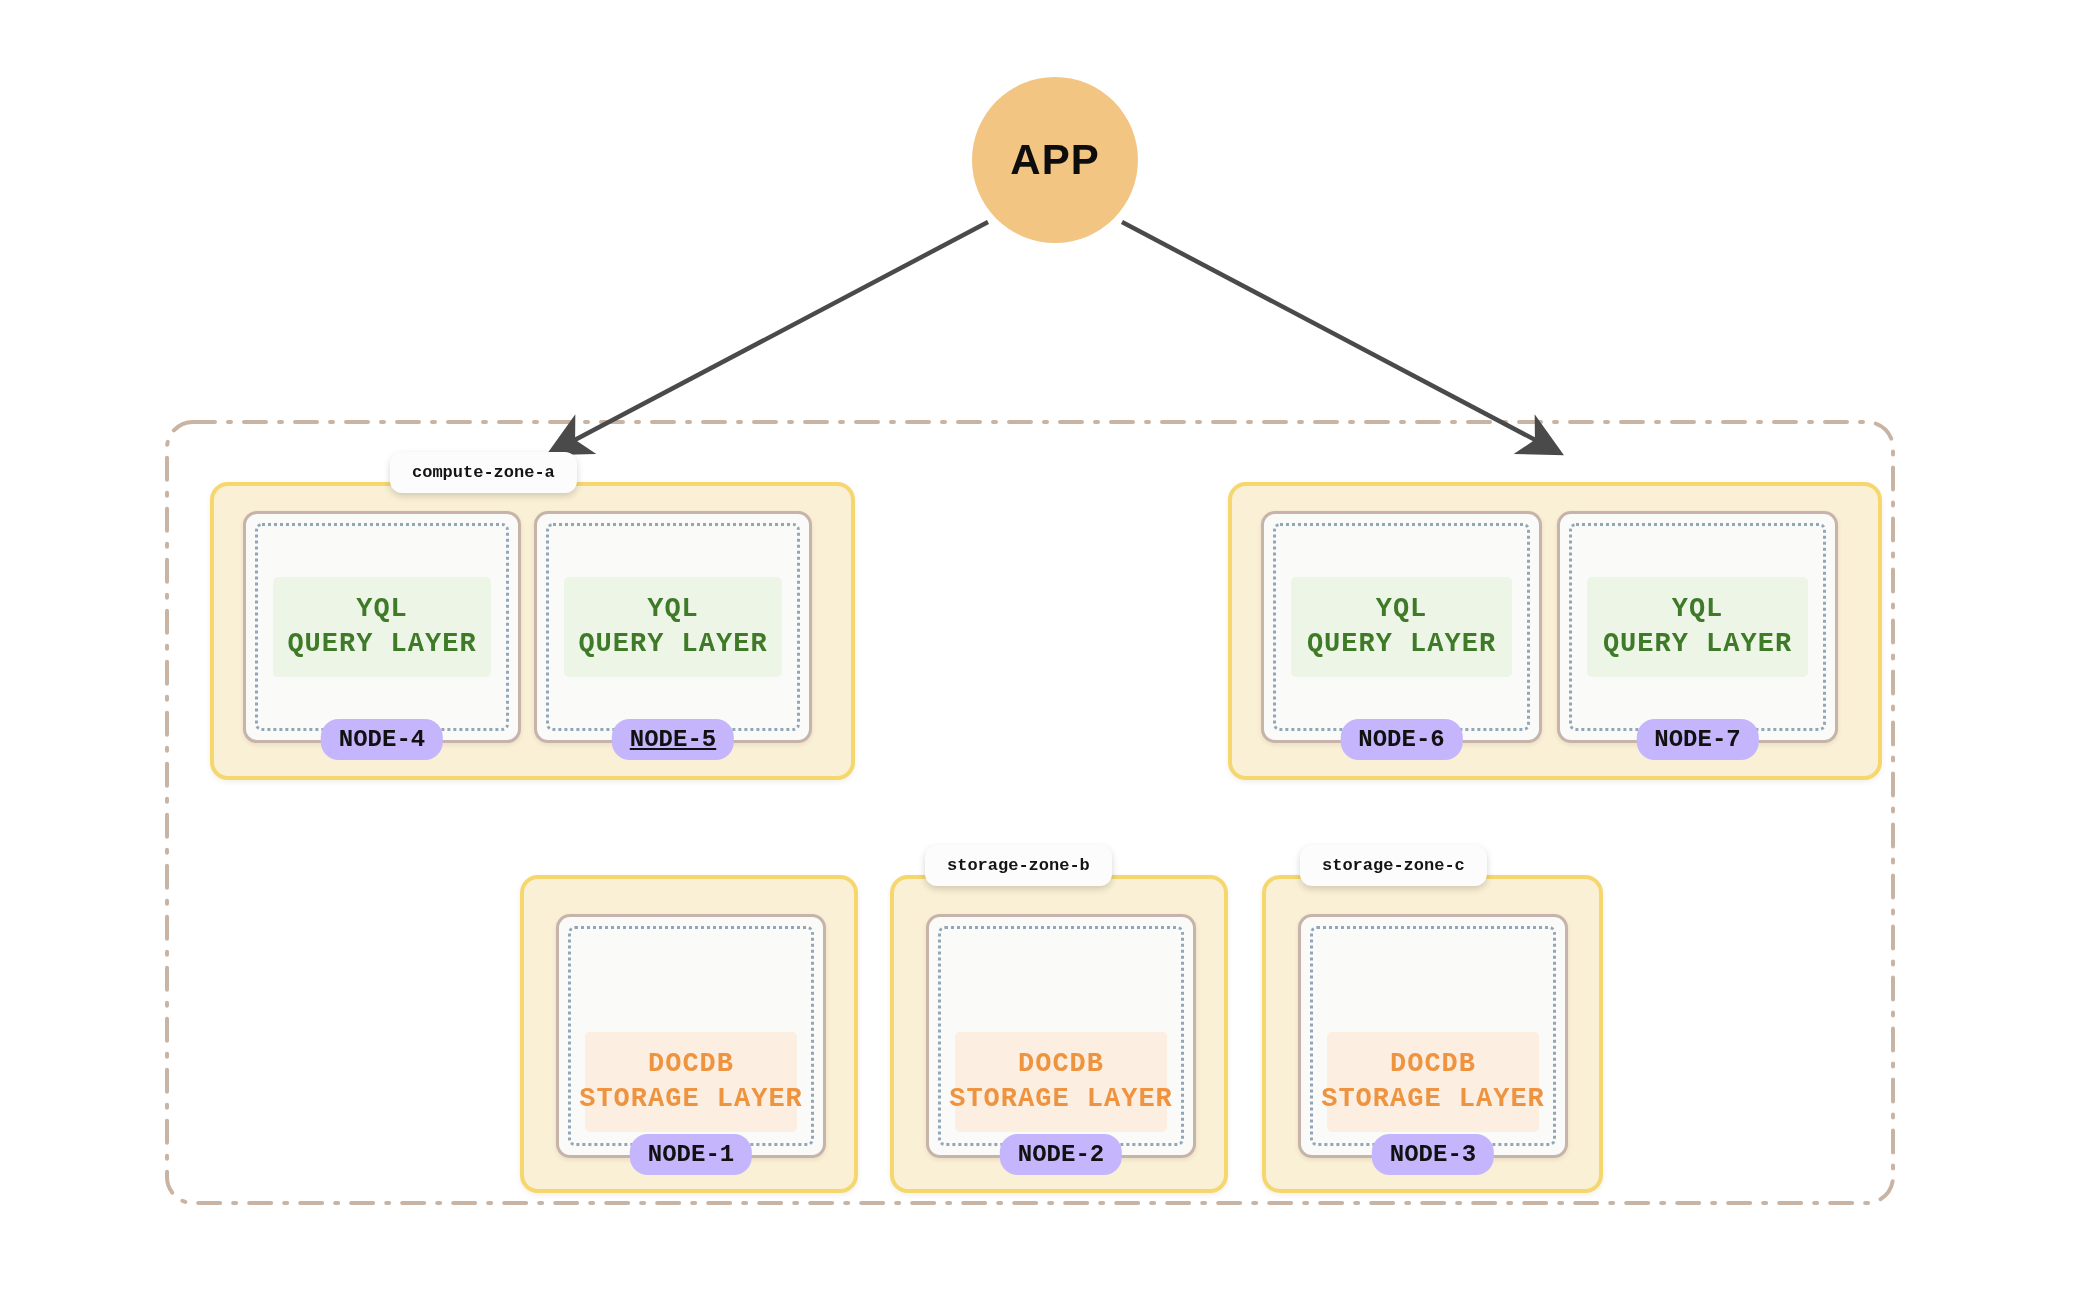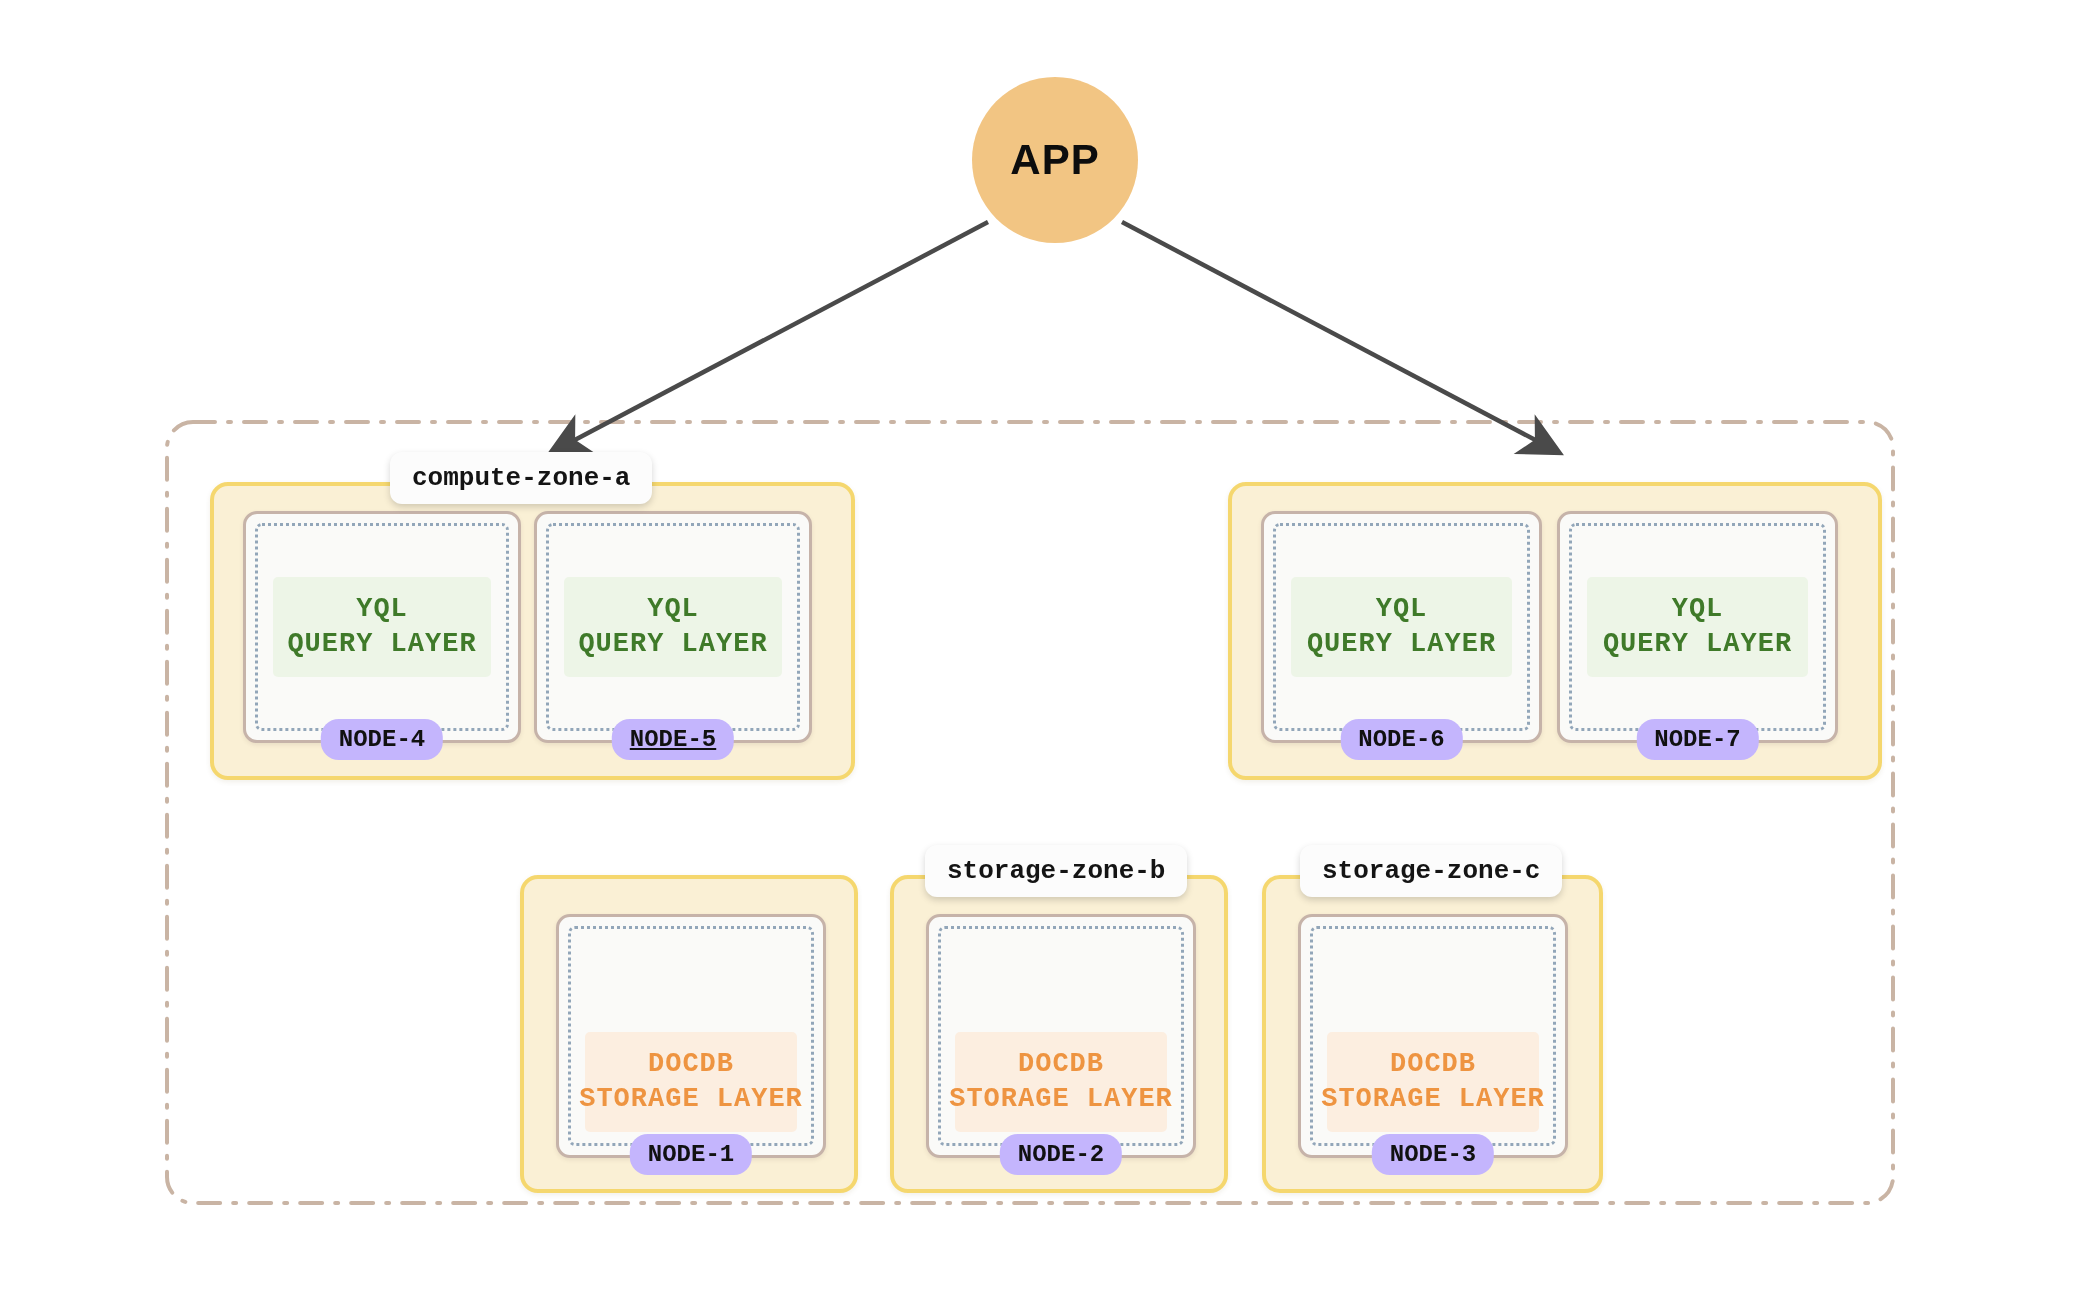--- a/index.html
+++ b/index.html
@@ -32,21 +32,21 @@
     border:4px solid #F5D76E;
     border-radius:18px;
     box-shadow:0 2px 5px rgba(120,100,40,0.10);
   }
   .zone-label{
     position:absolute;
     background:#FCFCFC;
     border-radius:12px;
     box-shadow:0 3px 7px rgba(0,0,0,0.17);
     font-family:"Liberation Mono","DejaVu Sans Mono",monospace;
-    font-size:26px;font-weight:bold;color:#141414;
+    font-size:17px;font-weight:bold;color:#141414;
     padding:11px 22px;white-space:nowrap;
     letter-spacing:0px;
     z-index:6;
   }
 
   
   .node{
     position:absolute;
     background:#FAFAF8;
     border:3px solid #C6B3A9;

